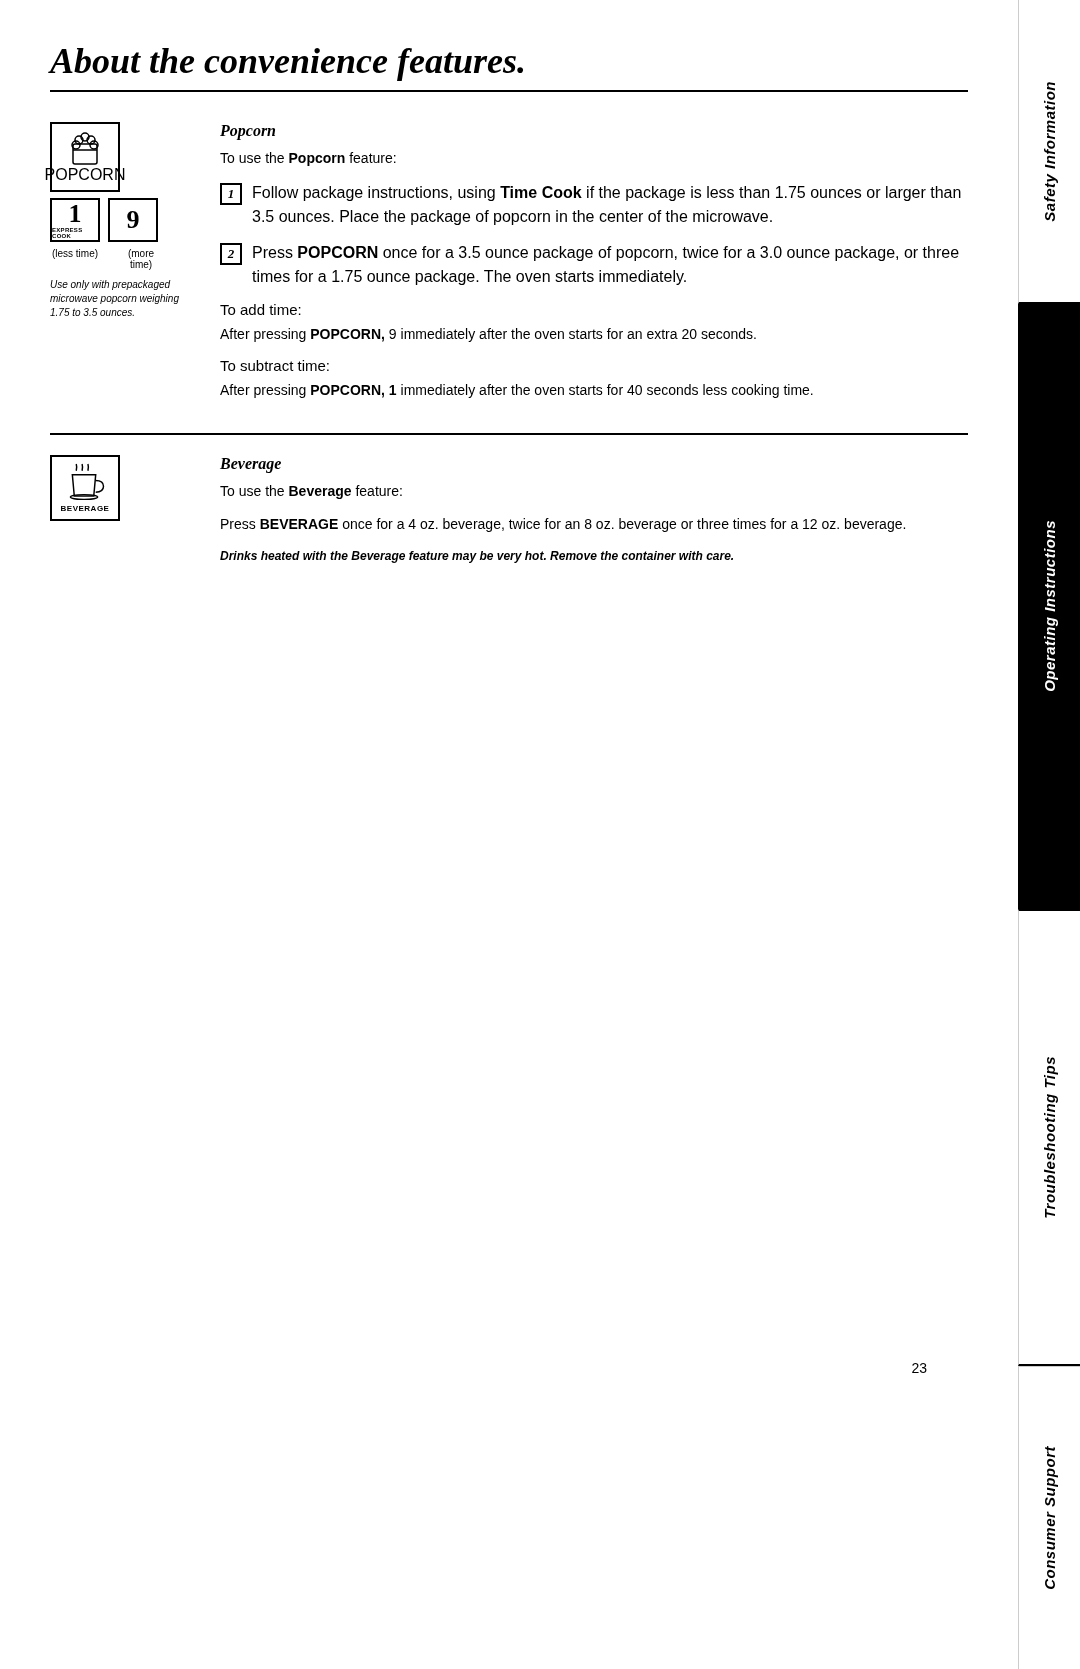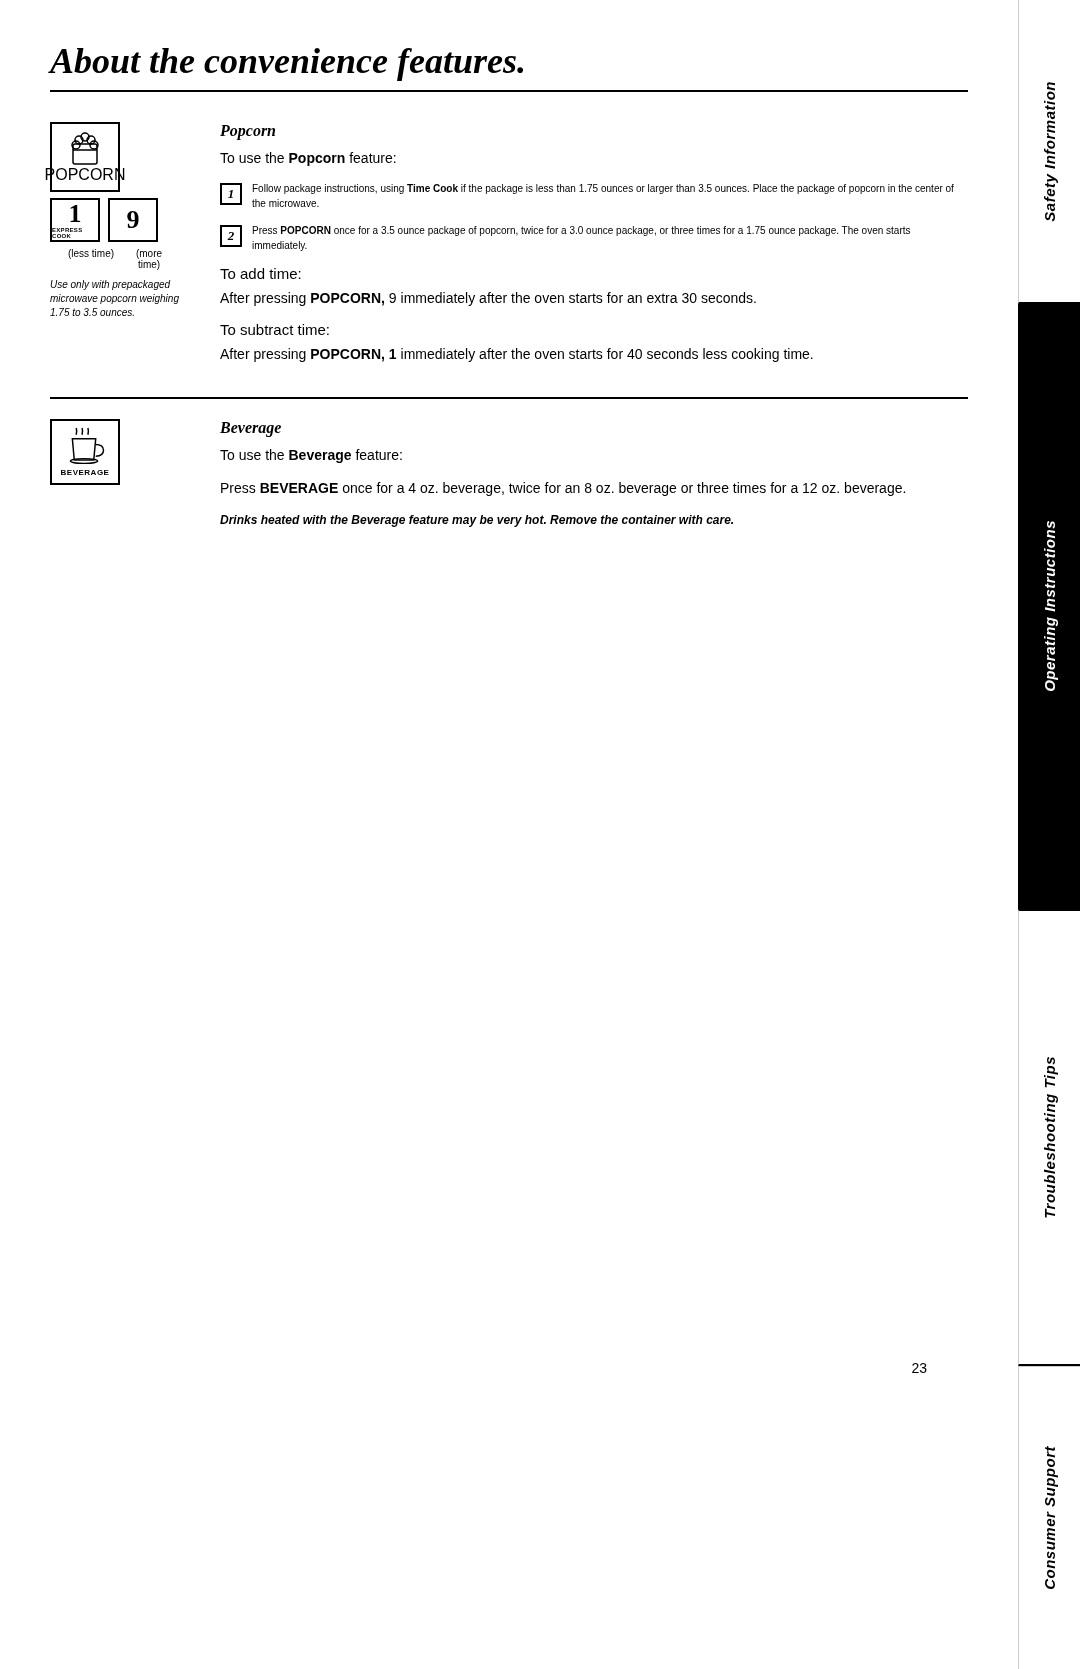--- a/index.html
+++ b/index.html
@@ -139,23 +139,22 @@
     }
 
     .number-box .box-label {
       font-size: 7px;
       font-weight: bold;
       letter-spacing: 0.3px;
     }
 
     .time-labels {
       display: flex;
-      gap: 8px;
+      gap: 16px;
       margin-bottom: 8px;
-      justify-content: center;
     }
 
     .time-label {
       width: 50px;
       text-align: center;
       font-size: 10px;
       color: #000;
     }
 
     .usage-note {
@@ -205,21 +204,21 @@
       align-items: center;
       justify-content: center;
       font-size: 13px;
       font-weight: bold;
       font-style: italic;
       font-family: Georgia, serif;
       margin-top: 2px;
     }
 
     .step-text {
-      font-size: 10px;
+      font-size: 16px;
       line-height: 1.5;
       color: #000;
     }
 
     
     .subsection-heading {
       font-size: 14px;
       font-weight: bold;
       font-style: italic;
       color: #000;
@@ -349,21 +348,21 @@
           <div class="step-number-box">2</div>
           <p class="step-text">
             <span>Press </span><b>POPCORN</b><span> once for a 3.5 ounce package of popcorn, twice for a 3.0 ounce package, or three times for a 1.75 ounce package. The oven starts immediately.</span>
           </p>
         </div>
 
 
 
         <p class="italic-label">To add time:</p>
         <p class="body-text">
-          <span>After pressing </span><b>POPCORN,</b><span> 9</span><span> immediately after the oven starts for an extra 30 seconds.</span>
+          <span>After pressing </span><b>POPCORN,</b><span> 9</span><span> immediately after the oven starts for an extra 20 seconds.</span>
         </p>
 
         <p class="italic-label">To subtract time:</p>
         <p class="body-text">
           <span>After pressing </span><b>POPCORN,</b><b> 1</b><span> immediately after the oven starts for 40 seconds less cooking time.</span>
         </p>
       </div>
     </div>
 
     <hr class="section-divider">

